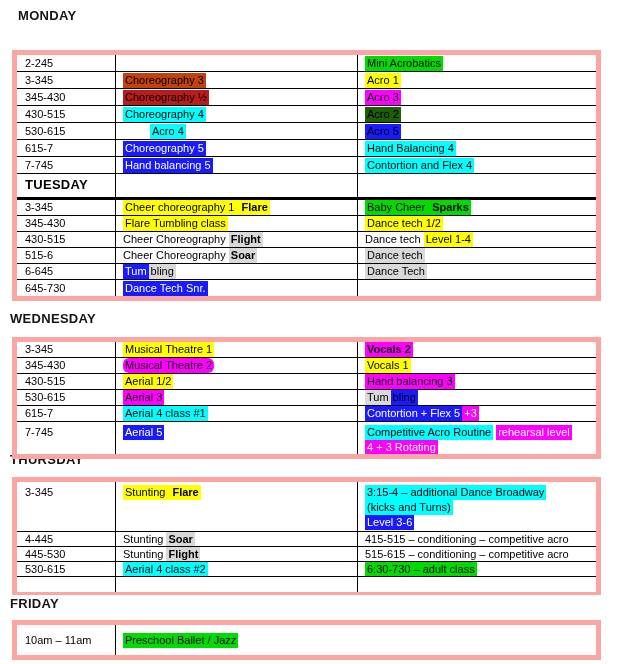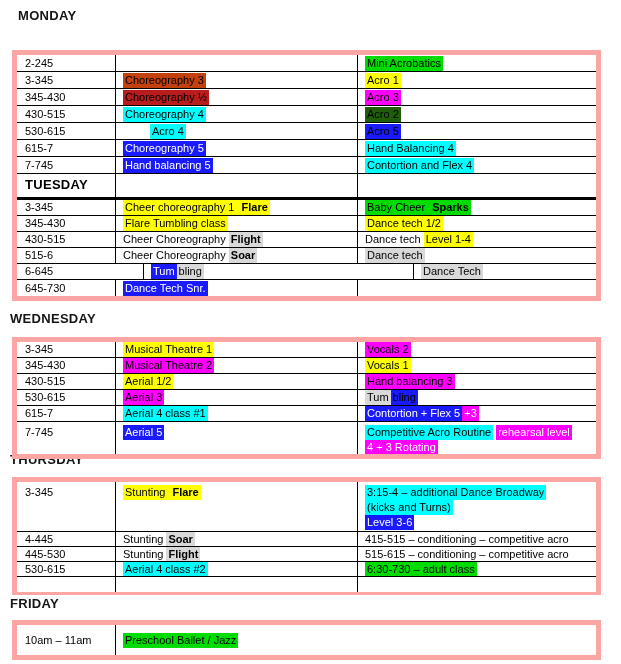--- a/index.html
+++ b/index.html
@@ -155,21 +155,21 @@
           <div class="cell c1">
             <div class="line"><span class="seg plain">515-6</span></div>
           </div>
           <div class="cell c2">
             <div class="line"><span class="seg plain">Cheer Choreography </span><span class="seg" style="background: rgb(217, 217, 217); font-weight: 700;">Soar</span></div>
           </div>
           <div class="cell c3">
             <div class="line"><span class="seg" style="background: rgb(217, 217, 217);">Dance tech </span></div>
           </div>
         </div>
-        <div class="row" style="height: 16px; gap: 28px;">
+        <div class="row" style="height: 16px;">
           <div class="cell c1">
             <div class="line"><span class="seg plain">6-645</span></div>
           </div>
           <div class="cell c2">
             <div class="line"><span class="seg" style="background: rgb(26, 26, 255); color: rgb(255, 255, 255);">Tum</span><span class="seg" style="background: rgb(217, 217, 217);">bling</span></div>
           </div>
           <div class="cell c3">
             <div class="line"><span class="seg" style="background: rgb(217, 217, 217);">Dance Tech </span></div>
           </div>
         </div>
@@ -185,29 +185,29 @@
       </div>
       <div class="sched-table" style="top: 337px;">
         <div class="row" style="height: 16px;">
           <div class="cell c1">
             <div class="line"><span class="seg plain">3-345</span></div>
           </div>
           <div class="cell c2">
             <div class="line"><span class="seg" style="background: rgb(255, 255, 0);">Musical Theatre 1</span></div>
           </div>
           <div class="cell c3">
-            <div class="line"><span class="seg" style="background: rgb(255, 0, 255);">Vocals 2</span></div>
+            <div class="line"><span class="seg" style="background: rgb(255, 0, 255); font-weight: bold;">Vocals 2</span></div>
           </div>
         </div>
         <div class="row" style="height: 16px;">
           <div class="cell c1">
             <div class="line"><span class="seg plain">345-430</span></div>
           </div>
           <div class="cell c2">
-            <div class="line"><span class="seg" style="background: rgb(255, 0, 255);">Musical Theatre 2</span></div>
+            <div class="line"><span class="seg" style="background: rgb(255, 0, 255); border-radius: 6px;">Musical Theatre 2</span></div>
           </div>
           <div class="cell c3">
             <div class="line"><span class="seg" style="background: rgb(255, 255, 0);">Vocals 1</span></div>
           </div>
         </div>
         <div class="row" style="height: 16px;">
           <div class="cell c1">
             <div class="line"><span class="seg plain">430-515</span></div>
           </div>
           <div class="cell c2">

